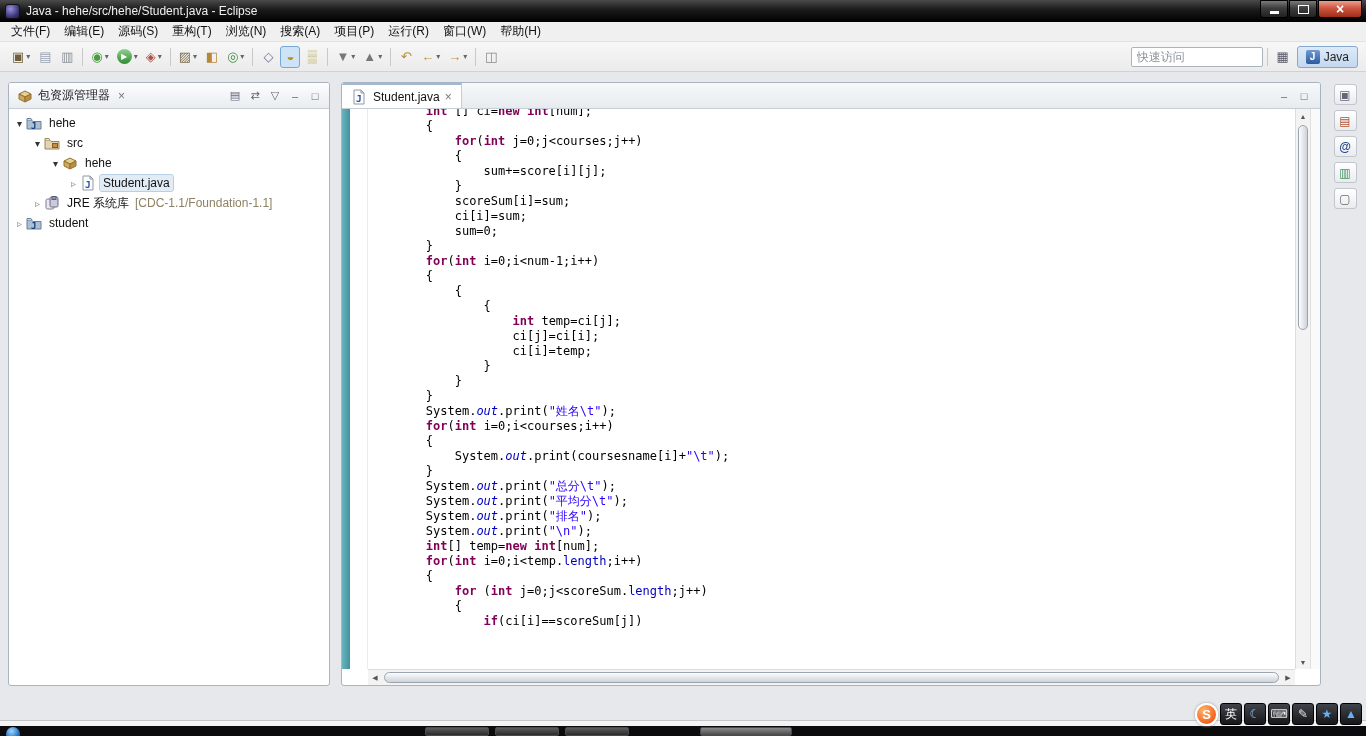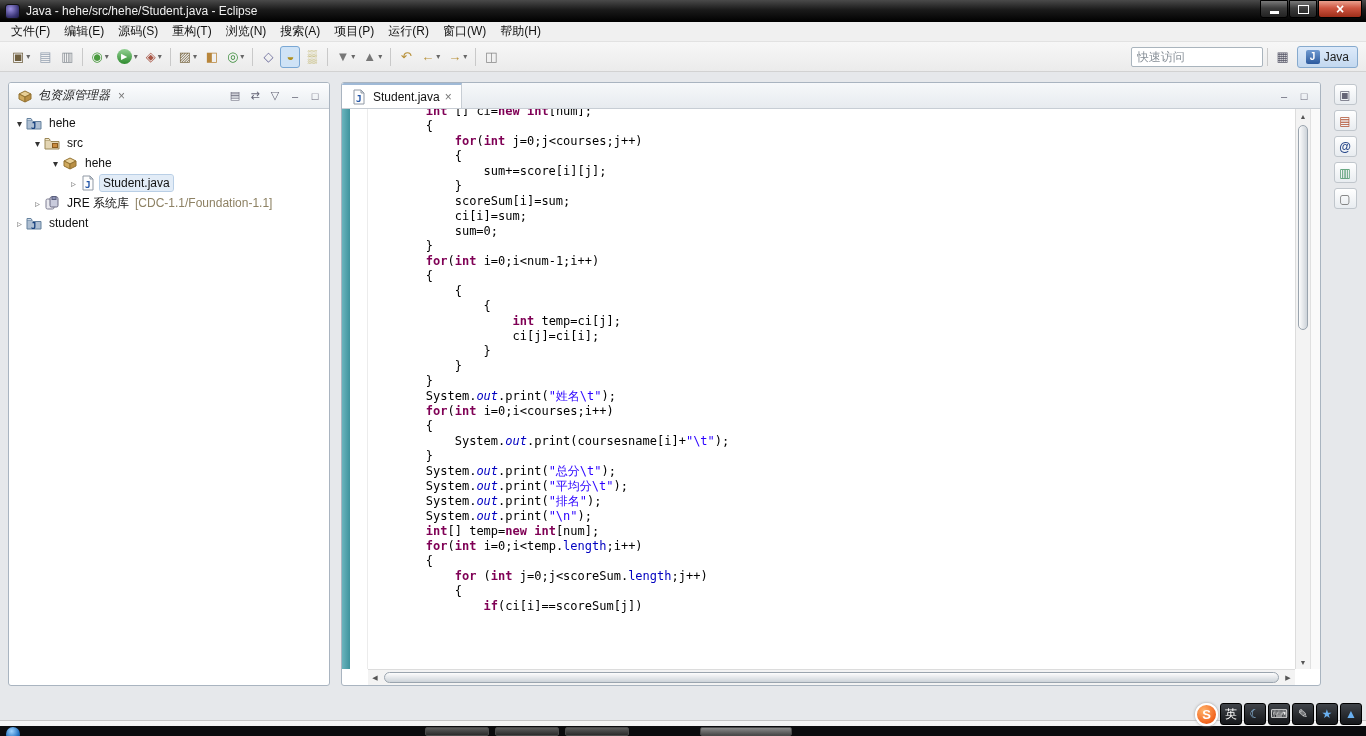--- a/index.html
+++ b/index.html
@@ -53,21 +53,21 @@
 
 #workbench{position:absolute;top:72px;left:0;width:100%;height:626px;background:#e6e8eb;}
 .panel{position:absolute;background:#fff;border:1px solid #a9b4c0;border-radius:3px;overflow:hidden;}
 #package-explorer{left:8px;top:10px;width:322px;height:604px;}
 #editor{left:341px;top:10px;width:980px;height:604px;}
 
 
 .view-header{height:26px;background:linear-gradient(#fcfdfe,#e9edf1);border-bottom:1px solid #c7cdd4;
   display:flex;align-items:center;justify-content:space-between;}
 .view-tab{display:flex;align-items:center;height:100%;padding:0 8px;font-size:12px;color:#222;gap:4px;}
-.view-title{white-space:nowrap;font-style:italic;}
+.view-title{white-space:nowrap;}
 .view-close::before{content:"\00d7";color:#777;font-size:12px;margin-left:4px;}
 .view-actions{display:flex;align-items:center;padding-right:4px;color:#667;}
 .va-btn{width:20px;height:18px;display:flex;align-items:center;justify-content:center;font-size:11px;border-radius:2px;}
 
 
 #tree{padding-top:4px;font-size:12px;color:#111;}
 .tree-row{display:flex;align-items:center;height:20px;white-space:nowrap;}
 .arrow{width:13px;text-align:center;font-size:10px;color:#333;flex:0 0 13px;}
 .arrow.col{color:#8a8a8a;}
 .ticon{width:17px;height:16px;flex:0 0 17px;display:inline-flex;}
@@ -378,20 +378,21 @@
             <div class="code-line">            scoreSum[i]=sum;</div>
             <div class="code-line">            ci[i]=sum;</div>
             <div class="code-line">            sum=0;</div>
             <div class="code-line">        }</div>
             <div class="code-line">        <span class="k">for</span>(<span class="k">int</span> i=0;i&lt;num-1;i++)</div>
             <div class="code-line">        {</div>
             <div class="code-line">            {</div>
             <div class="code-line">                {</div>
             <div class="code-line">                    <span class="k">int</span> temp=ci[j];</div>
             <div class="code-line">                    ci[j]=ci[i];</div>
+            <div class="code-line">                    ci[i]=temp;</div>
             <div class="code-line">                }</div>
             <div class="code-line">            }</div>
             <div class="code-line">        }</div>
             <div class="code-line">        System.<span class="sf">out</span>.print(<span class="s">"姓名\t"</span>);</div>
             <div class="code-line">        <span class="k">for</span>(<span class="k">int</span> i=0;i&lt;courses;i++)</div>
             <div class="code-line">        {</div>
             <div class="code-line">            System.<span class="sf">out</span>.print(coursesname[i]+<span class="s">"\t"</span>);</div>
             <div class="code-line">        }</div>
             <div class="code-line">        System.<span class="sf">out</span>.print(<span class="s">"总分\t"</span>);</div>
             <div class="code-line">        System.<span class="sf">out</span>.print(<span class="s">"平均分\t"</span>);</div>

